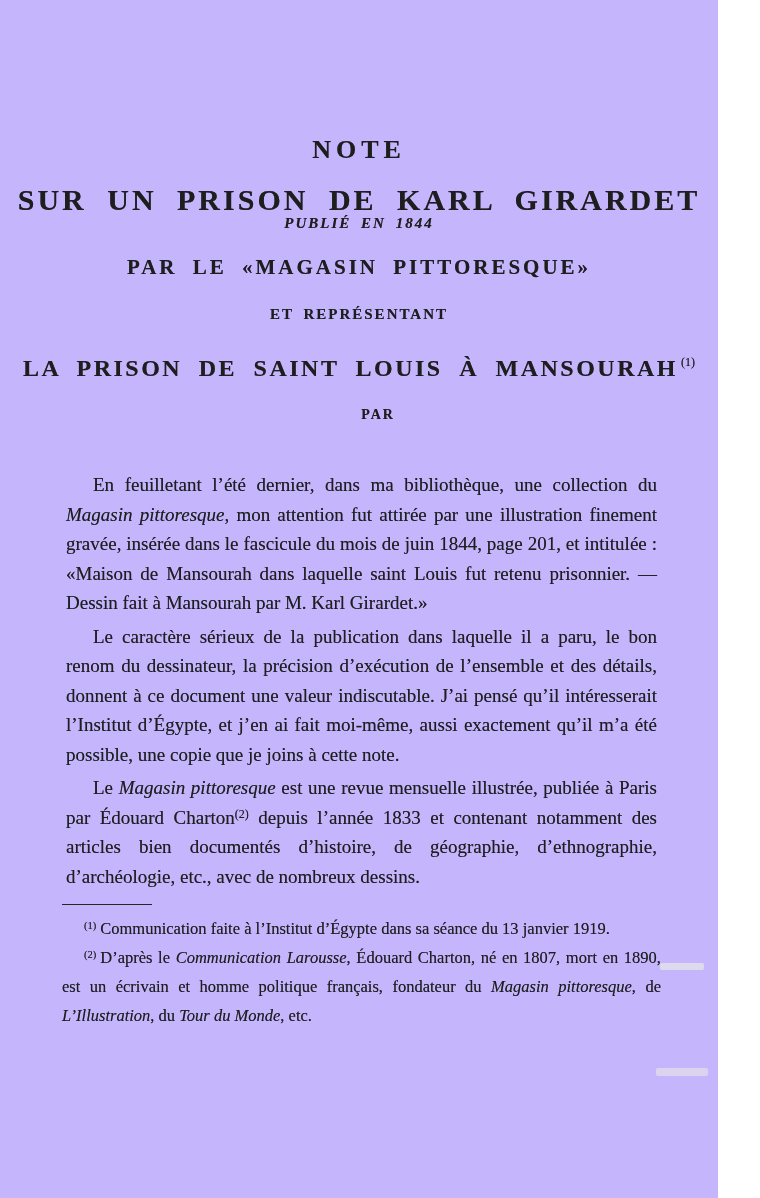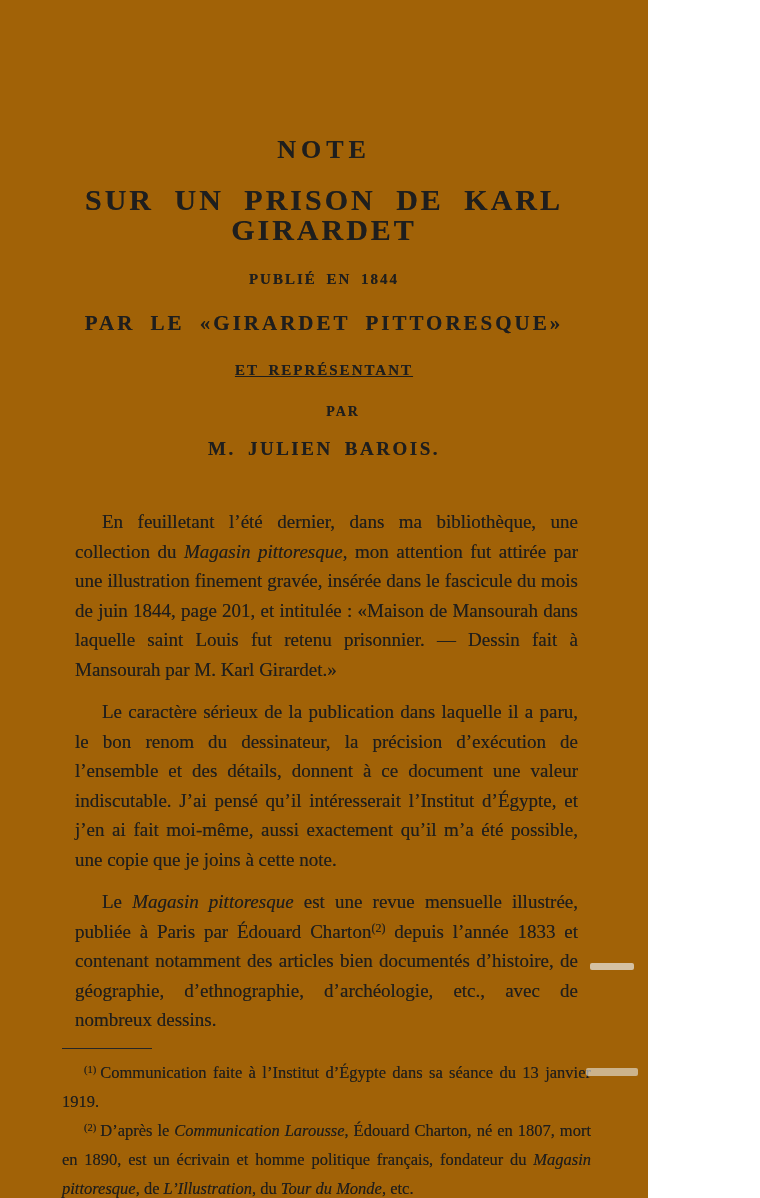--- a/index.html
+++ b/index.html
@@ -2,23 +2,23 @@
 <html><head>
 <meta charset="utf-8">
 <style>
   html, body {
     margin: 0;
     padding: 0;
     background: #ffffff;
   }
   .page {
     position: relative;
-    width: 648px;
+    width: 718px;
     height: 1198px;
-    background: #a16207;
+    background: #c4b5fd;
     color: #1e1e1e;
     font-family: "Liberation Serif", "DejaVu Serif", serif;
     overflow: hidden;
     box-sizing: border-box;
     padding-top: 137px;
     text-shadow: 0 0 0.45px rgba(20,20,20,0.55);
   }
   
   .titles { text-align: center; }
   .t-note {
@@ -29,43 +29,42 @@
   }
   .t-main {
     margin-top: 22px;
     font-size: 30px;
     line-height: 30px;
     font-weight: bold;
     letter-spacing: 3px;
     word-spacing: 10px;
   }
   .t-pub {
-    margin-top: 26px;
     font-size: 15px;
     line-height: 16px;
     font-weight: bold;
     letter-spacing: 2px;
     word-spacing: 4px;
+    font-style: italic;
   }
   .t-mag {
     margin-top: 25px;
     font-size: 21px;
     line-height: 22px;
     font-weight: bold;
     letter-spacing: 3px;
     word-spacing: 7px;
   }
   .t-rep {
     margin-top: 28px;
     font-size: 15px;
     line-height: 16px;
     font-weight: bold;
     letter-spacing: 2px;
     word-spacing: 4px;
-    text-decoration: underline;
   }
   .t-prison {
     margin-top: 27px;
     font-size: 24px;
     line-height: 26px;
     font-weight: bold;
     letter-spacing: 2.5px;
     word-spacing: 8px;
   }
   .t-prison sup {
@@ -93,21 +92,21 @@
   }
   
   .body {
     margin-top: 48px;
     padding: 0 57px 0 62px;
     font-size: 19px;
     line-height: 29.5px;
     text-align: justify;
   }
   .body p {
-    margin: 13px;
+    margin: 4px;
     text-indent: 27px;
   }
   .it { font-style: italic; }
   .fnref {
     font-size: 12px;
     line-height: 0;
     vertical-align: 6px;
   }
   
   .fn-rule {
@@ -144,24 +143,24 @@
 </style>
 </head>
 <body>
 
 <div class="page">
 
   <header class="titles">
     <div class="t-note">NOTE</div>
     <div class="t-main">SUR UN PRISON DE KARL GIRARDET</div>
     <div class="t-pub">PUBLIÉ EN 1844</div>
-    <div class="t-mag">PAR LE «GIRARDET PITTORESQUE»</div>
+    <div class="t-mag">PAR LE «MAGASIN PITTORESQUE»</div>
     <div class="t-rep">ET REPRÉSENTANT</div>
+    <div class="t-prison"><span>LA PRISON DE SAINT LOUIS À MANSOURAH</span><sup>(1)</sup></div>
     <div class="t-par">PAR</div>
-    <div class="t-author">M. JULIEN BAROIS.</div>
   </header>
 
   <main class="body">
     <p><span>En feuilletant l’été dernier, dans ma bibliothèque, une collection du </span><span class="it">Magasin pittoresque</span><span>, mon attention fut attirée par une illustration finement gravée, insérée dans le fascicule du mois de juin 1844, page 201, et intitulée : «Maison de Mansourah dans laquelle saint Louis fut retenu prisonnier. — Dessin fait à Mansourah par M. Karl Girardet.»</span></p>
 
     <p><span>Le caractère sérieux de la publication dans laquelle il a paru, le bon renom du dessinateur, la précision d’exécution de l’ensemble et des détails, donnent à ce document une valeur indiscutable. J’ai pensé qu’il intéresserait l’Institut d’Égypte, et j’en ai fait moi-même, aussi exactement qu’il m’a été possible, une copie que je joins à cette note.</span></p>
 
     <p><span>Le </span><span class="it">Magasin pittoresque</span><span> est une revue mensuelle illustrée, publiée à Paris par Édouard Charton</span><sup class="fnref">(2)</sup><span> depuis l’année 1833 et contenant notamment des articles bien documentés d’histoire, de géographie, d’ethnographie, d’archéologie, etc., avec de nombreux dessins.</span></p>
   </main>
 

